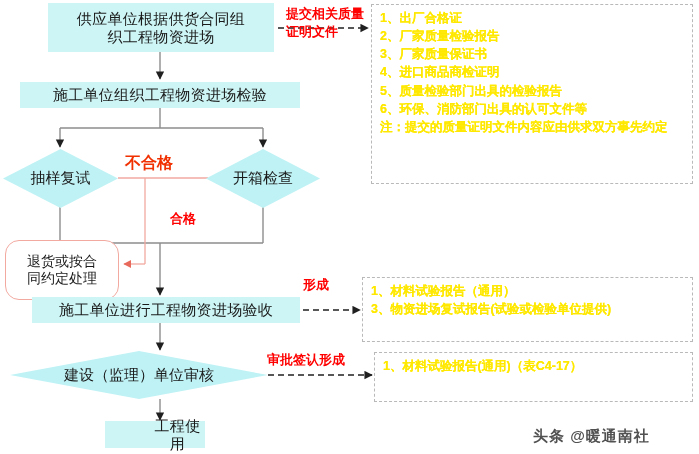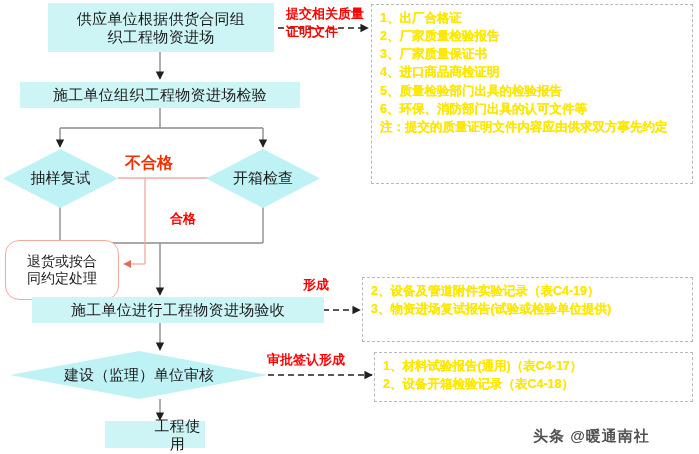--- a/index.html
+++ b/index.html
@@ -144,21 +144,21 @@
     <span>抽样复试</span>
   </div>
 
   <div class="node diamond" style="left:206px;top:149px;width:114px;height:59px;">
     <span>开箱检查</span>
   </div>
 
   <div class="node returnbox" style="left:5px;top:240px;width:114px;height:60px;border-radius:14px;">退货或按合
 同约定处理</div>
 
-  <div class="node procbox" style="left:32px;top:297px;width:292px;height:26px;">施工单位进行工程物资进场验收</div>
+  <div class="node procbox" style="left:32px;top:297px;width:268px;height:26px;">施工单位进行工程物资进场验收</div>
 
   <div class="node diamond" style="left:10px;top:351px;width:258px;height:48px;">
     <span>建设（监理）单位审核</span>
   </div>
 
   <div class="node procbox" style="left:105px;top:421px;width:100px;height:27px;padding-left:45px;">工程使用</div>
 
   <div class="redlabel" style="left:286px;top:5px;width:86px;">提交相关质量
 证明文件</div>
 
@@ -174,24 +174,23 @@
     <div class="nline">1、出厂合格证</div>
     <div class="nline">2、厂家质量检验报告</div>
     <div class="nline">3、厂家质量保证书</div>
     <div class="nline">4、进口商品商检证明</div>
     <div class="nline">5、质量检验部门出具的检验报告</div>
     <div class="nline">6、环保、消防部门出具的认可文件等</div>
     <div class="nwrap">注：提交的质量证明文件内容应由供求双方事先约定</div>
   </div>
 
   <div class="node notebox" style="left:362px;top:277px;width:331px;height:65px;">
-    <div class="nline">2、设备及管道附件实验记录（表C4-19）</div>
+    <div class="nline">1、材料试验报告（通用）</div>
     <div class="nline">3、物资进场复试报告(试验或检验单位提供)</div>
   </div>
 
   <div class="node notebox" style="left:374px;top:352px;width:319px;height:50px;">
     <div class="nline">1、材料试验报告(通用)（表C4-17）</div>
-    <div class="nline">2、设备开箱检验记录（表C4-18）</div>
   </div>
 
   <div class="watermark" style="left:533px;top:427px;text-align:center;">头条 @暖通南社</div>
 
 </div>
 
 </body></html>

